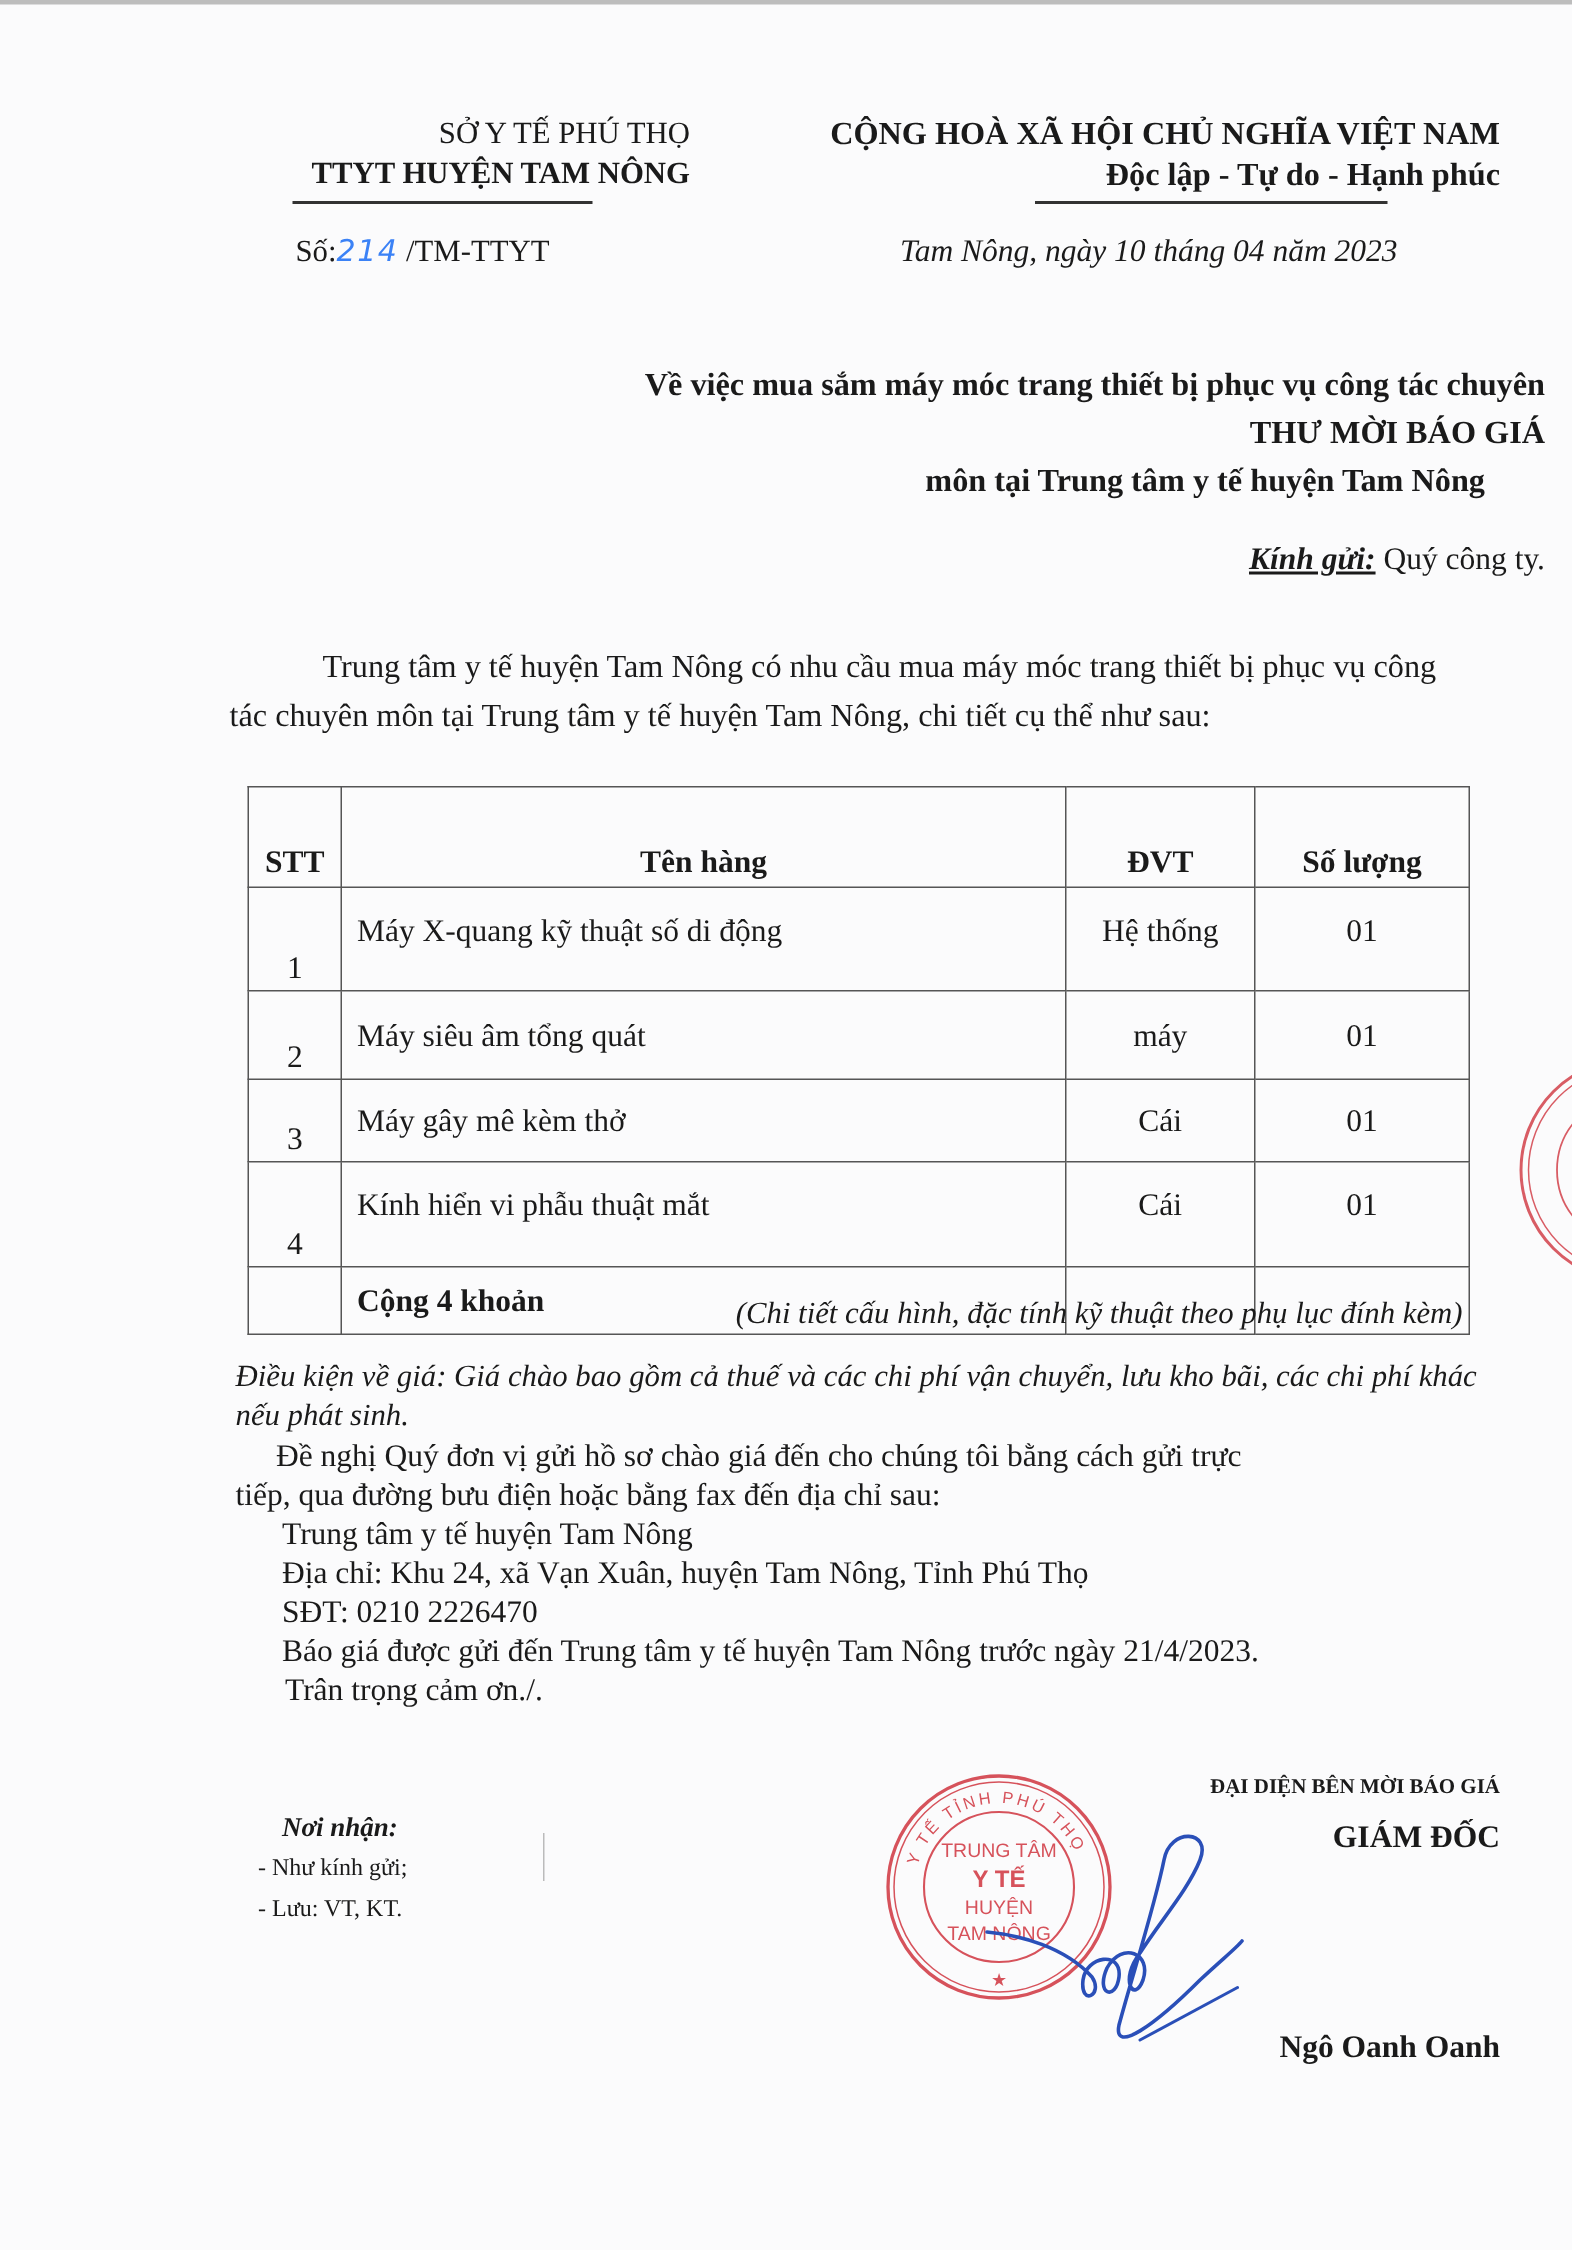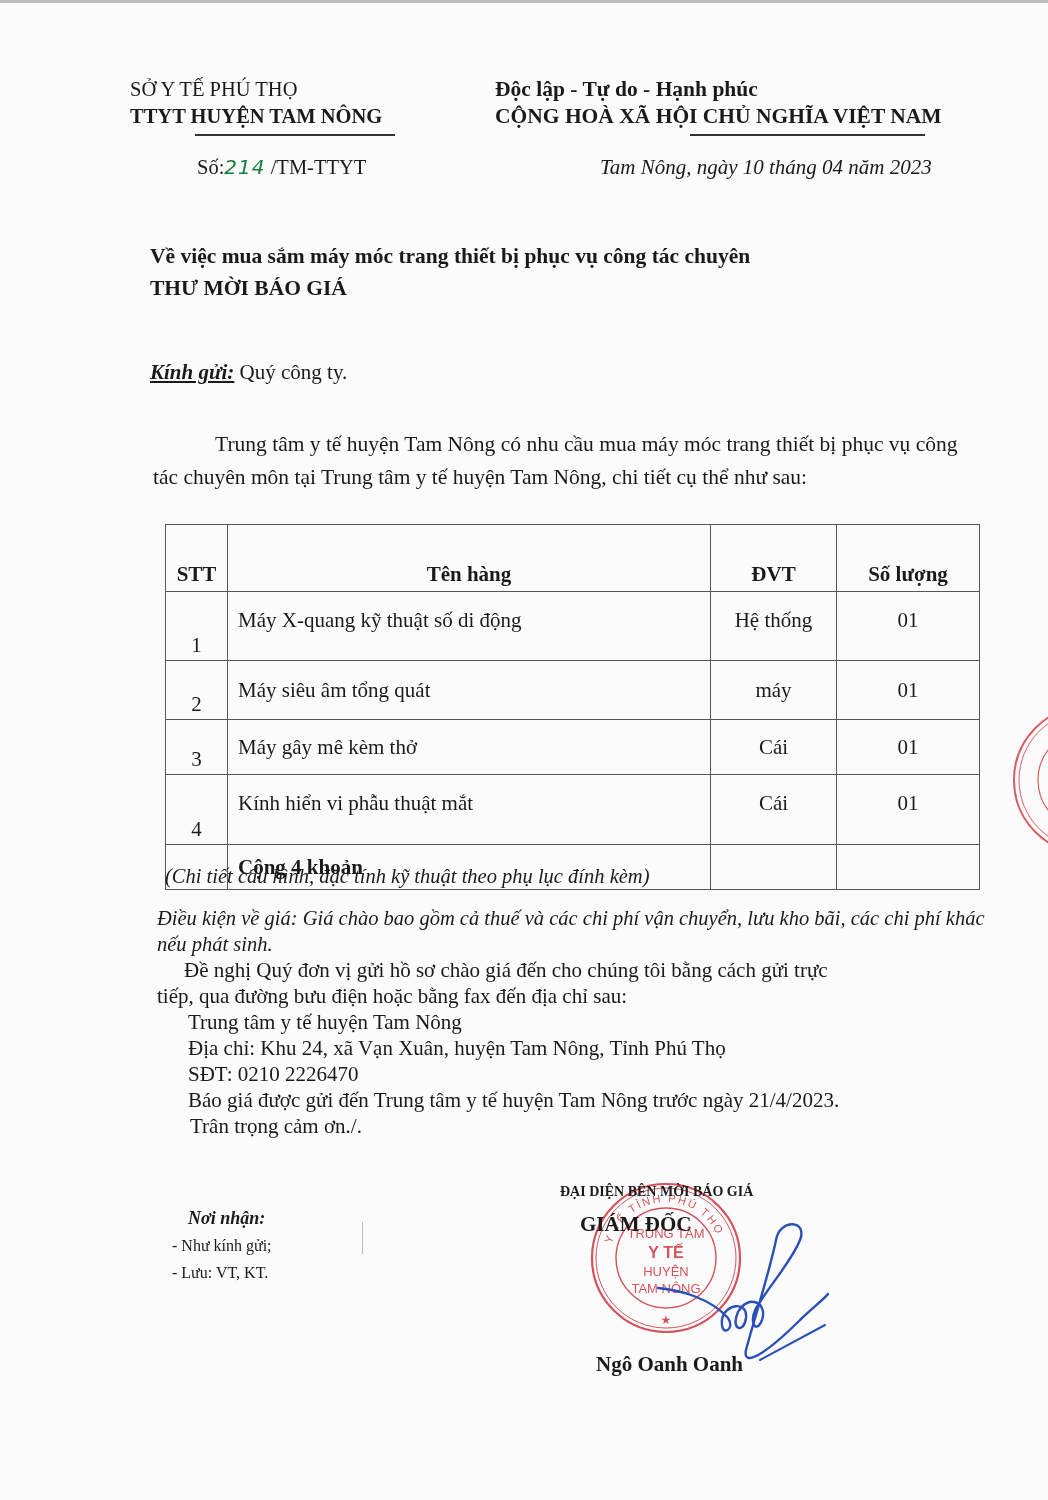--- a/index.html
+++ b/index.html
@@ -4,34 +4,34 @@
 <style>
   html, body { margin: 0; padding: 0; }
   body {
     width: 1048px; height: 1500px; position: relative; overflow: hidden;
     background: #fbfbfc;
     font-family: "Liberation Serif", "DejaVu Serif", serif;
     color: #1a1a1a;
   }
   .topline { position: absolute; left: 0; top: 0; width: 1048px; height: 3px; background: #bdbdbd; }
   .abs { position: absolute; }
-  .c { text-align: left; }
+  .c { text-align: right; }
   .b { font-weight: bold; }
   .i { font-style: italic; }
   .f20 { font-size: 20.5px; }
   .f21 { font-size: 21.5px; }
 
   
   .hdr-left { left: 130px; top: 76px; width: 330px; }
   .hdr-right { left: 495px; top: 76px; width: 505px; }
   .hline { line-height: 27px; white-space: nowrap; }
   .rule { height: 1.5px; background: #333; margin: 4px auto 0; }
 
   .ref { left: 197px; top: 155px; font-size: 20.5px; }
-  .ref .hand { color: #15803d; font-family: "DejaVu Sans", sans-serif; font-style: italic; font-size: 20px; letter-spacing: 1px; }
+  .ref .hand { color: #3b82f6; font-family: "DejaVu Sans", sans-serif; font-style: italic; font-size: 20px; letter-spacing: 1px; }
   .date { left: 600px; top: 155px; font-size: 21px; white-space: nowrap; }
 
   
   .title-block { left: 150px; top: 240px; width: 880px; }
   .title-block div { line-height: 32px; }
   .greeting { left: 150px; top: 360px; width: 880px; font-size: 21px; }
   .greeting .lbl { font-weight: bold; font-style: italic; text-decoration: underline; }
 
   .para { left: 153px; top: 428px; width: 820px; font-size: 21.5px; line-height: 33px; }
   .para .indent { display: inline-block; width: 62px; }
@@ -72,33 +72,34 @@
 
 <div class="topline"></div>
 
 <div class="abs hdr-left c">
   <div class="hline f20">SỞ Y TẾ PHÚ THỌ</div>
   <div class="hline f20 b">TTYT HUYỆN TAM NÔNG</div>
   <div class="rule" style="width:200px"></div>
 </div>
 
 <div class="abs hdr-right c">
+  <div class="hline f21 b">CỘNG HOÀ XÃ HỘI CHỦ NGHĨA VIỆT NAM</div>
   <div class="hline f21 b">Độc lập - Tự do - Hạnh phúc</div>
-  <div class="hline f21 b">CỘNG HOÀ XÃ HỘI CHỦ NGHĨA VIỆT NAM</div>
   <div class="rule" style="width:235px; margin-left:195px"></div>
 </div>
 
 <div class="abs ref">
   <span>Số:</span><span class="hand">214</span><span> /TM-TTYT</span>
 </div>
 <div class="abs date i">Tam Nông, ngày 10 tháng 04 năm 2023</div>
 
 <div class="abs title-block c b">
   <div class="f21">Về việc mua sắm máy móc trang thiết bị phục vụ công tác chuyên</div>
   <div class="f21">THƯ MỜI BÁO GIÁ</div>
+  <div class="f21" style="padding-right:40px">môn tại Trung tâm y tế huyện Tam Nông</div>
 </div>
 
 <div class="abs greeting c">
   <span class="lbl">Kính gửi:</span><span> Quý công ty.</span>
 </div>
 
 <div class="abs para">
   <span class="indent"></span><span>Trung tâm y tế huyện Tam Nông có nhu cầu mua máy móc trang thiết bị phục vụ công tác chuyên môn tại Trung tâm y tế huyện Tam Nông, chi tiết cụ thể như sau:</span>
 </div>
 

